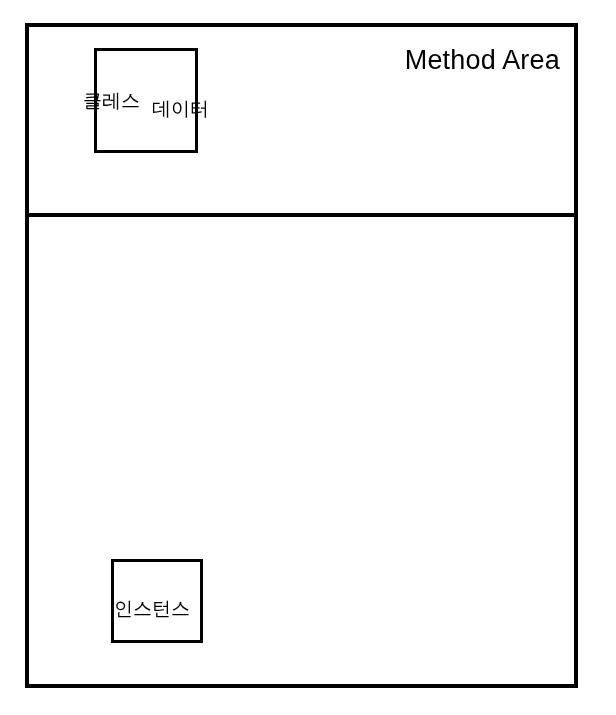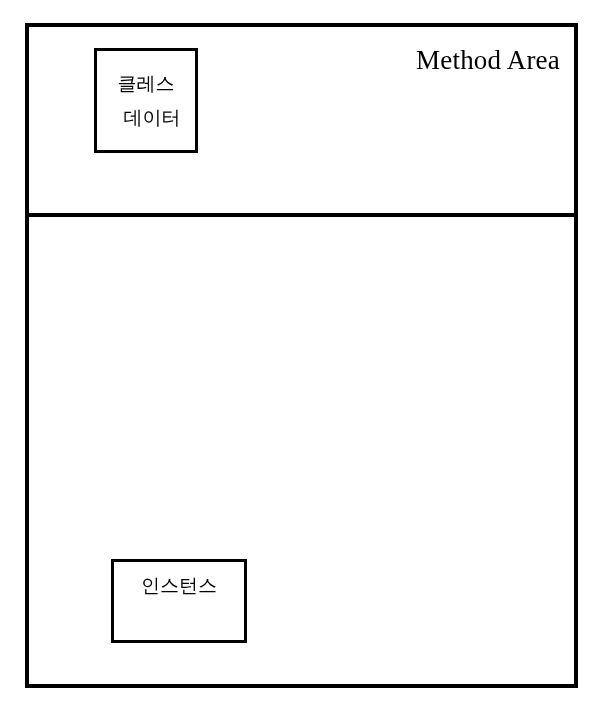--- a/index.html
+++ b/index.html
@@ -34,21 +34,20 @@
     position: absolute;
     left: 0;
     right: 0;
     box-sizing: border-box;
     background: #ffffff;
   }
   #region-method-area {
     top: 0;
     height: 190px;
     border-bottom: 4px solid #000000;
-    font-family: Liberation Serif, serif;
   }
   #region-call-stack {
     top: 190px;
     height: 265px;
     border-bottom: 4px solid #000000;
   }
   #region-heap {
     top: 455px;
     height: 202px;
   }
@@ -67,21 +66,21 @@
   #region-call-stack .region-title  { top: 21px; }
   #region-heap .region-title        { top: 26px; }
 
   
   .content-box {
     position: absolute;
     box-sizing: border-box;
     border: 3px solid #000000;
     background: #ffffff;
     display: flex;
-    flex-direction: column;
+    flex-direction: row;
     align-items: center;
   }
   .content-box .box-line {
     font-size: 19px;
     line-height: 1.0;
     white-space: nowrap;
     color: #000000;
   }
 
   
@@ -91,21 +90,21 @@
     width: 104px;
     height: 105px;
     justify-content: center;
   }
   #class-data-box .box-line + .box-line { margin-top: 15px; padding-left: 12px; }
 
   
   #instance-box {
     left: 82px;
     top: 77px;
-    width: 136px;
+    width: 92px;
     height: 84px;
     justify-content: flex-start;
     padding-top: 14px;
   }
 
   
   #stack-container {
     position: absolute;
     left: 78px;
     top: 100px;

